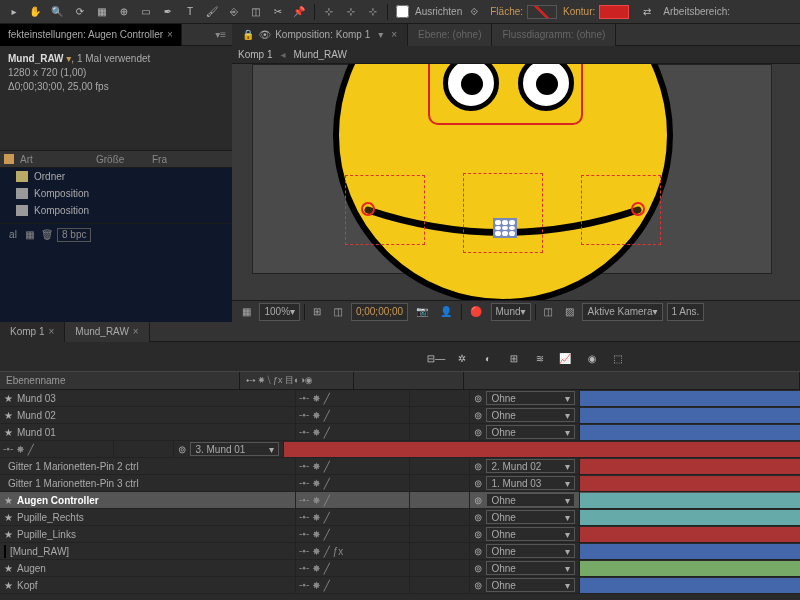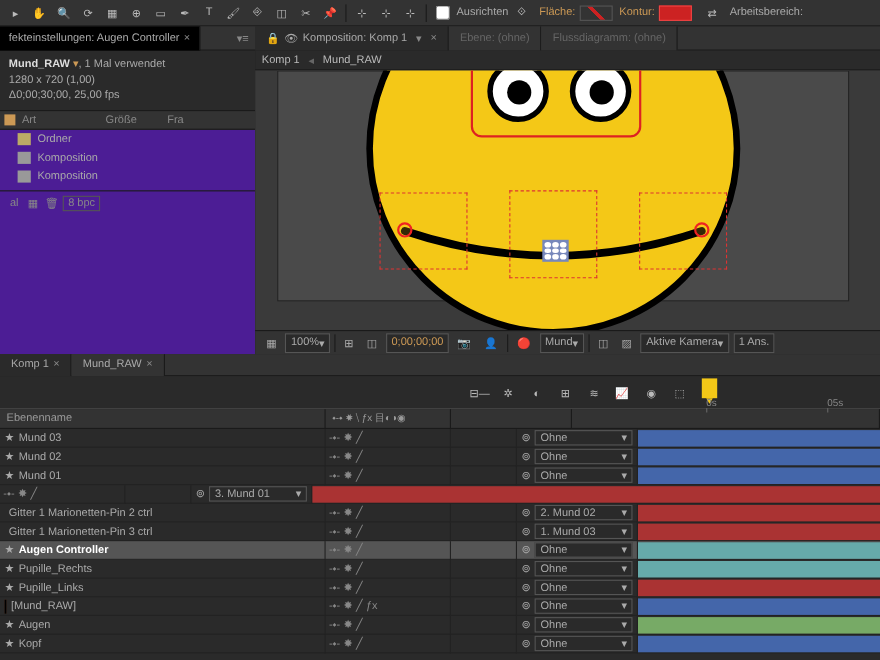--- a/index.html
+++ b/index.html
@@ -12,21 +12,21 @@
 .sw{width:30px;height:14px;border:1px solid #555;margin-left:2px}
 .sw.red{background:#cc2222;border-color:#ee4444}
 .main{display:flex;height:298px}
 .left{width:232px;background:#2a2a2a;display:flex;flex-direction:column}
 .tabs{height:22px;background:#333;display:flex;align-items:center;border-bottom:1px solid #1a1a1a}
 .tab{padding:0 8px;height:22px;display:flex;align-items:center;background:#000000;border-right:1px solid #1a1a1a}
 .ddx{margin-left:4px;color:#888}
 .menuic{margin-left:auto;margin-right:6px;color:#888;display:flex;gap:3px}
 .info{padding:6px 8px;font-size:10px;line-height:14px;color:#aaa}
 .info b{color:#ddd}
-.proj{flex:1;background:#4c1d95}
+.proj{margin-top:50px;flex:1;background:#0f172a}
 .phead{height:18px;background:#333;display:flex;align-items:center;border-top:1px solid #1a1a1a;border-bottom:1px solid #1a1a1a;padding-left:4px;gap:6px}
 .phead span{color:#888;flex:0 0 auto}
 .prow{height:17px;display:flex;align-items:center;padding-left:16px;gap:6px}
 .picon{width:12px;height:11px;background:#999}
 .picon.f{background:#bbaa66}
 .ptool{height:22px;display:flex;align-items:center;padding:0 6px;gap:3px;border-top:1px solid #1a1a1a;margin-top:4px}
 .ptool .pi{width:14px;height:14px;display:flex;align-items:center;justify-content:center;color:#888}
 .right{flex:1;background:#1e1e1e;display:flex;flex-direction:column}
 .rtabs{height:22px;background:#333;display:flex;align-items:center;border-bottom:1px solid #1a1a1a}
 .rtab{padding:0 10px;height:22px;display:flex;align-items:center;border-right:1px solid #1a1a1a;gap:4px}
@@ -246,28 +246,23 @@
     <div class="tlhl" style="justify-content:flex-end">
       <div class="tb">⊟—</div>
       <div class="tb">✲</div>
       <div class="tb">◐</div>
       <div class="tb">⊞</div>
       <div class="tb">≋</div>
       <div class="tb">📈</div>
       <div class="tb">◉</div>
       <div class="tb">⬚</div>
     </div>
-    <div class="tlhr">
-      <div class="playhead"></div>
-      <div class="tick" style="left:10px">0s</div>
-      <div class="tick" style="left:120px">05s</div>
-    </div>
   </div>
   <div class="tlcolh">
-    <div class="colh" style="width:296px">Ebenenname</div>
+    <div class="colh" style="width:240px">Ebenenname</div>
     <div class="colh" style="width:114px;font-size:9px">⬩-⬩ ✸ ⧹ ƒx 目◐◑◉</div>
     <div class="colh" style="width:110px"></div>
     <div class="colh" style="flex:1"></div>
   </div>
   <div id="lrows">
       <div class="lrow">
     <div class="lcell lname">
           <span class="st">★</span> 
           <span style="">Mund 03</span>
         </div>

